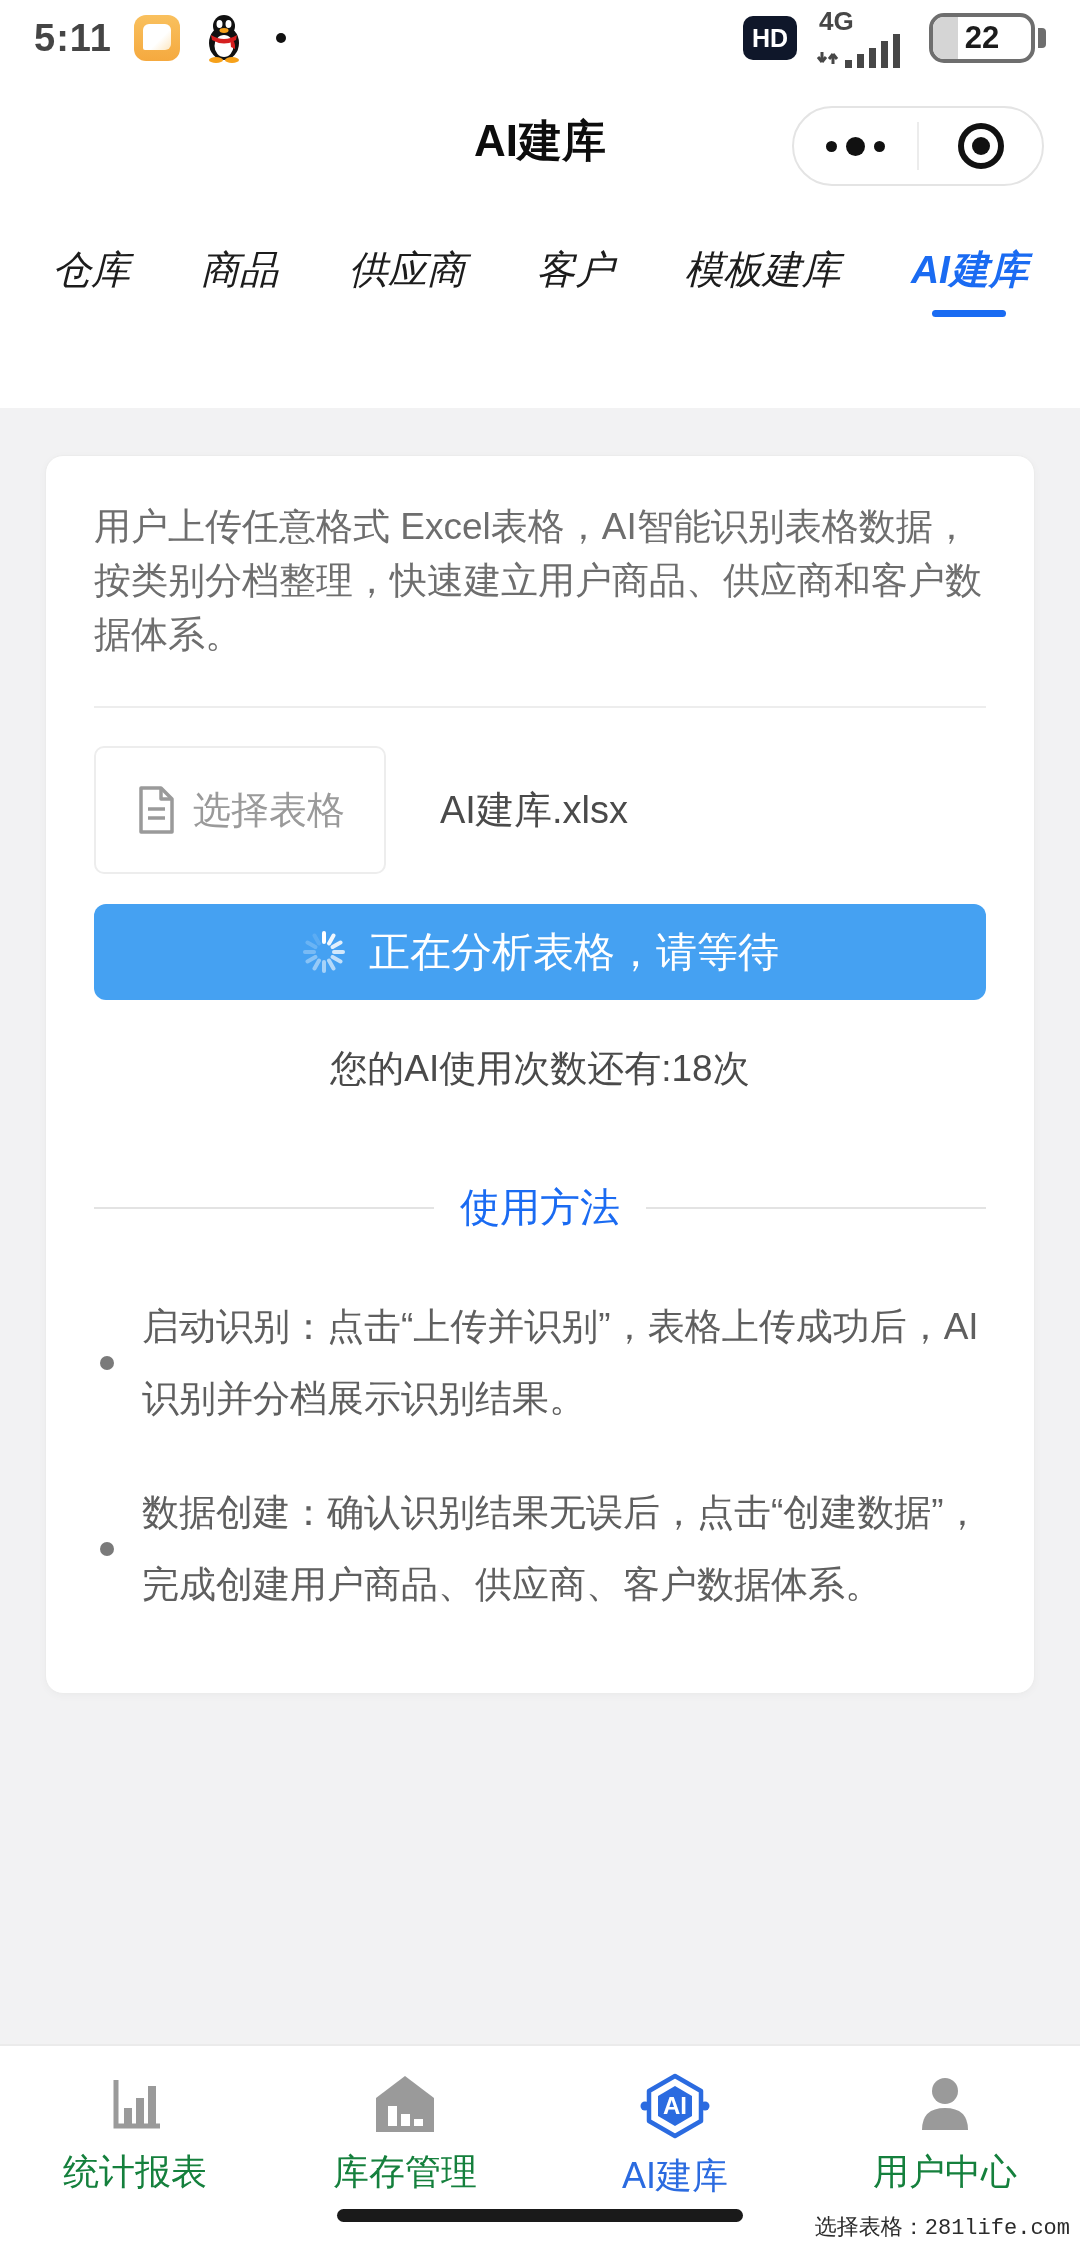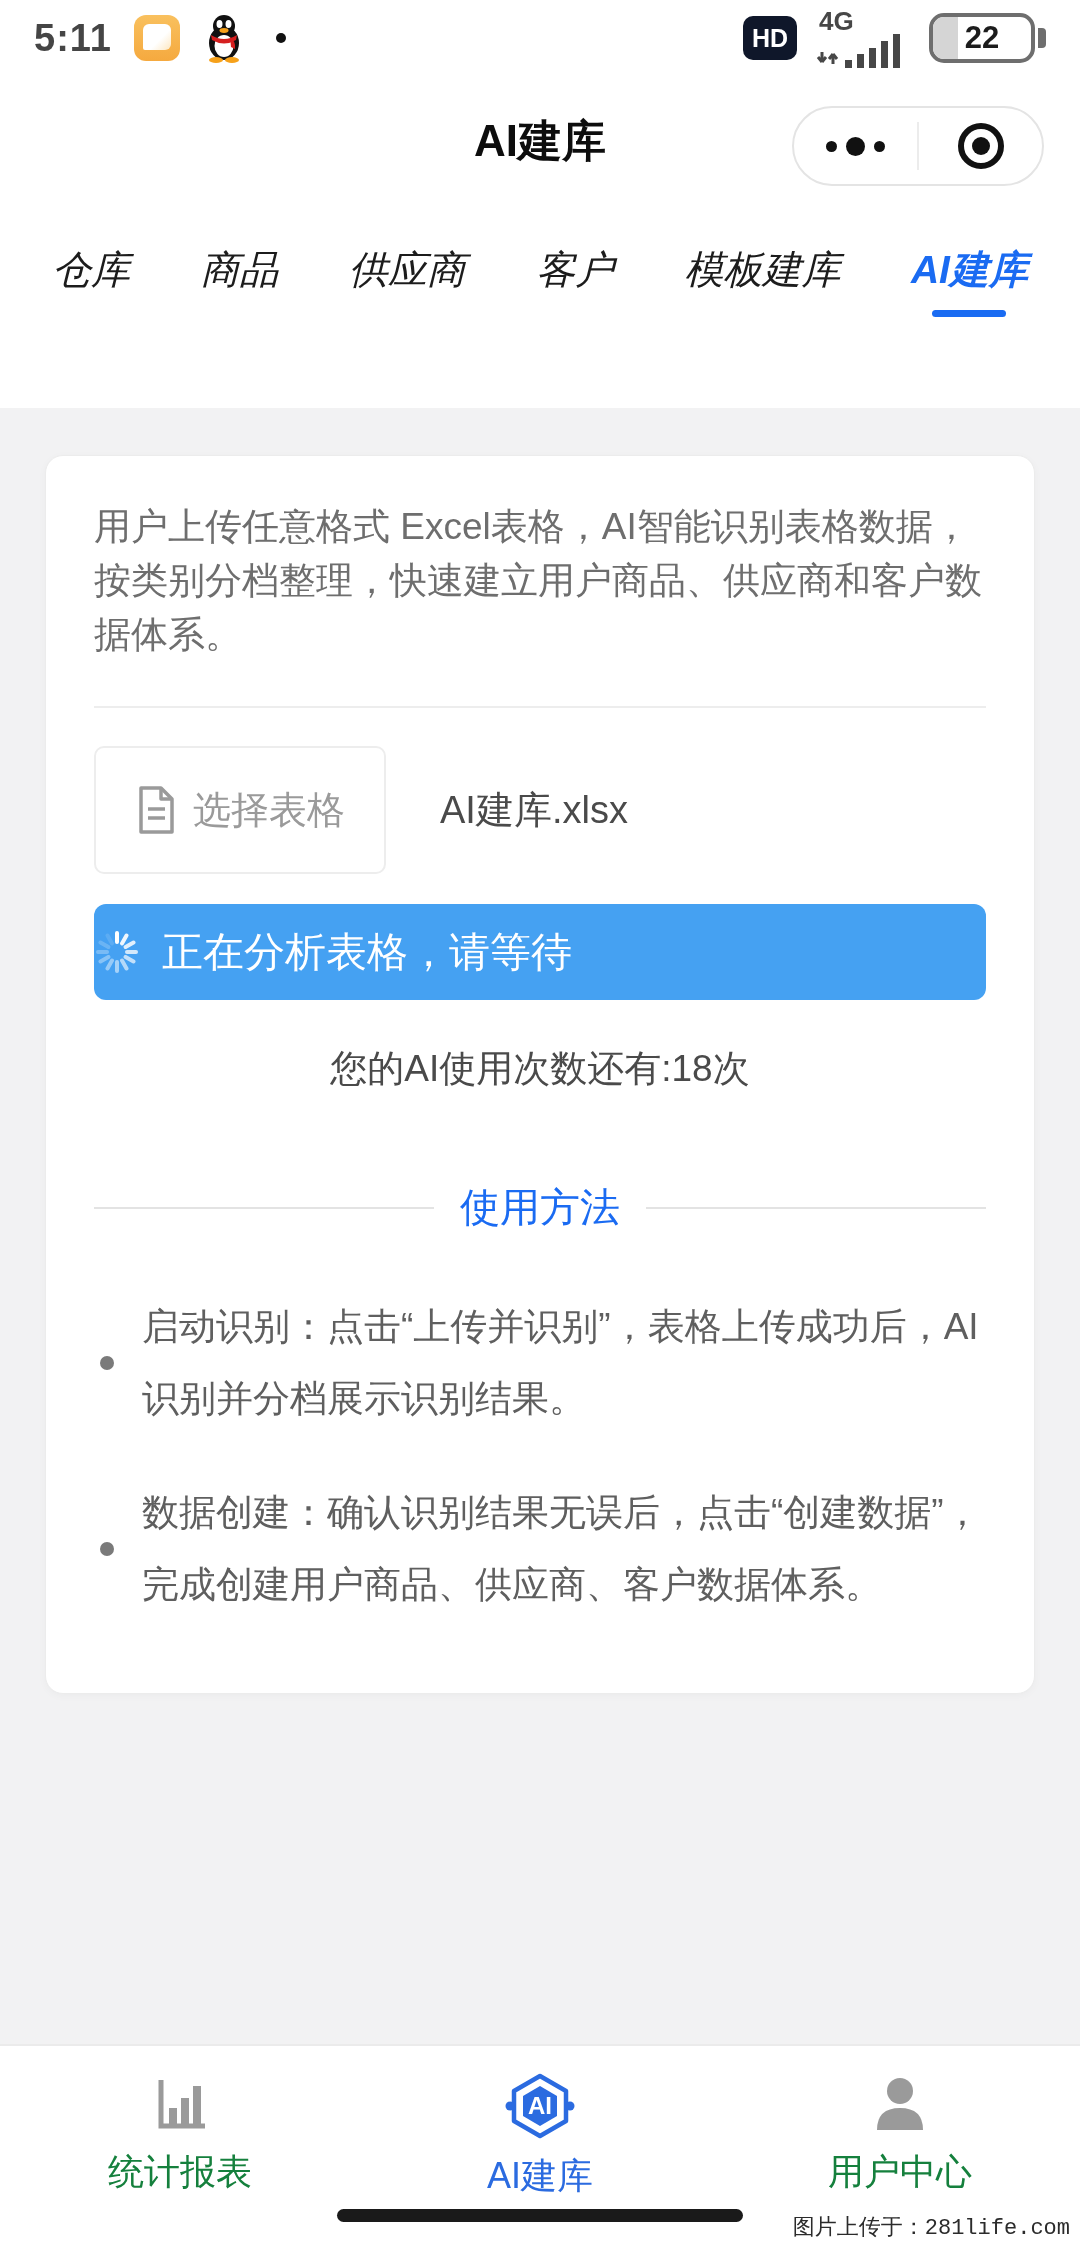--- a/index.html
+++ b/index.html
@@ -96,21 +96,21 @@
     display:flex; align-items:center; justify-content:center; gap:16px;
     width:292px; height:128px; border:2px solid #ededed; border-radius:10px;
     background:#fff; cursor:pointer;
   }
   .select-btn .lbl { font-size:38px; color:#9a9a9a; }
   .file-name { font-size:38px; color:#4a4a4a; margin-left:54px; }
 
   .analyze-btn {
     margin-top:30px; height:96px; width:100%;
     background:#45a1f2; border:none; border-radius:12px;
-    display:flex; align-items:center; gap:22px;
+    display:flex; align-items:center; justify-content:center; gap:22px;
     color:#fff; font-size:41px; cursor:pointer;
   }
   .spinner { width:46px; height:46px; animation:spin 1s steps(12) infinite; }
   @keyframes spin { to { transform:rotate(360deg); } }
 
   .usage-line { margin-top:44px; text-align:center; font-size:37px; color:#4a4a4a; }
   .warning-line { margin-top:24px; text-align:center; font-size:37px; color:#f0a531; }
 
   .section-head { margin-top:86px; display:flex; align-items:center; gap:26px;font-family:Liberation Serif, serif; }
   .section-head .line { flex:1; height:2px; background:#e3e3e3; }
@@ -303,35 +303,44 @@
   <div class="tabbar">
     <div class="tabbar-item">
       <svg width="66" height="64" viewBox="0 0 66 64">
         <path d="M14 8 V54 H58" stroke="#9a9a9a" stroke-width="5" fill="none"></path>
         <rect x="22" y="36" width="8" height="18" fill="#9a9a9a"></rect>
         <rect x="34" y="26" width="8" height="28" fill="#9a9a9a"></rect>
         <rect x="46" y="14" width="8" height="40" fill="#9a9a9a"></rect>
       </svg>
       <span class="t-lbl">统计报表</span>
     </div>
+    <div class="tabbar-item">
+      <svg width="66" height="64" viewBox="0 0 66 64">
+        <path d="M33 4 L62 26 V60 H4 V26 Z" fill="#9a9a9a"></path>
+        <rect x="16" y="34" width="9" height="20" fill="#ffffff"></rect>
+        <rect x="29" y="42" width="9" height="12" fill="#ffffff"></rect>
+        <rect x="42" y="47" width="9" height="7" fill="#ffffff"></rect>
+      </svg>
+      <span class="t-lbl">库存管理</span>
+    </div>
     <div class="tabbar-item active">
       <svg width="76" height="68" viewBox="0 0 76 68">
         <path d="M38 4 L64 19 V49 L38 64 L12 49 V19 Z" fill="none" stroke="#2b6be0" stroke-width="4.5" stroke-linejoin="round"></path>
         <path d="M38 14 L55 24 V44 L38 54 L21 44 V24 Z" fill="#2b6be0"></path>
         <circle cx="8" cy="34" r="4.5" fill="#2b6be0"></circle>
         <circle cx="68" cy="34" r="4.5" fill="#2b6be0"></circle>
         <text x="38" y="42" text-anchor="middle" font-size="24" font-weight="bold" fill="#ffffff" font-family="Liberation Sans, sans-serif">AI</text>
       </svg>
       <span class="t-lbl">AI建库</span>
     </div>
     <div class="tabbar-item">
       <svg width="66" height="64" viewBox="0 0 66 64">
         <circle cx="33" cy="19" r="13" fill="#9a9a9a"></circle>
         <path d="M10 58 Q10 36 33 36 Q56 36 56 58 Z" fill="#9a9a9a"></path>
       </svg>
       <span class="t-lbl">用户中心</span>
     </div>
   </div>
 
   <div class="home-indicator"></div>
-  <div class="watermark">图片上传于：281life.com</div>
+  <div class="watermark">选择表格：281life.com</div>
 
 </div>
 
 </body></html>

